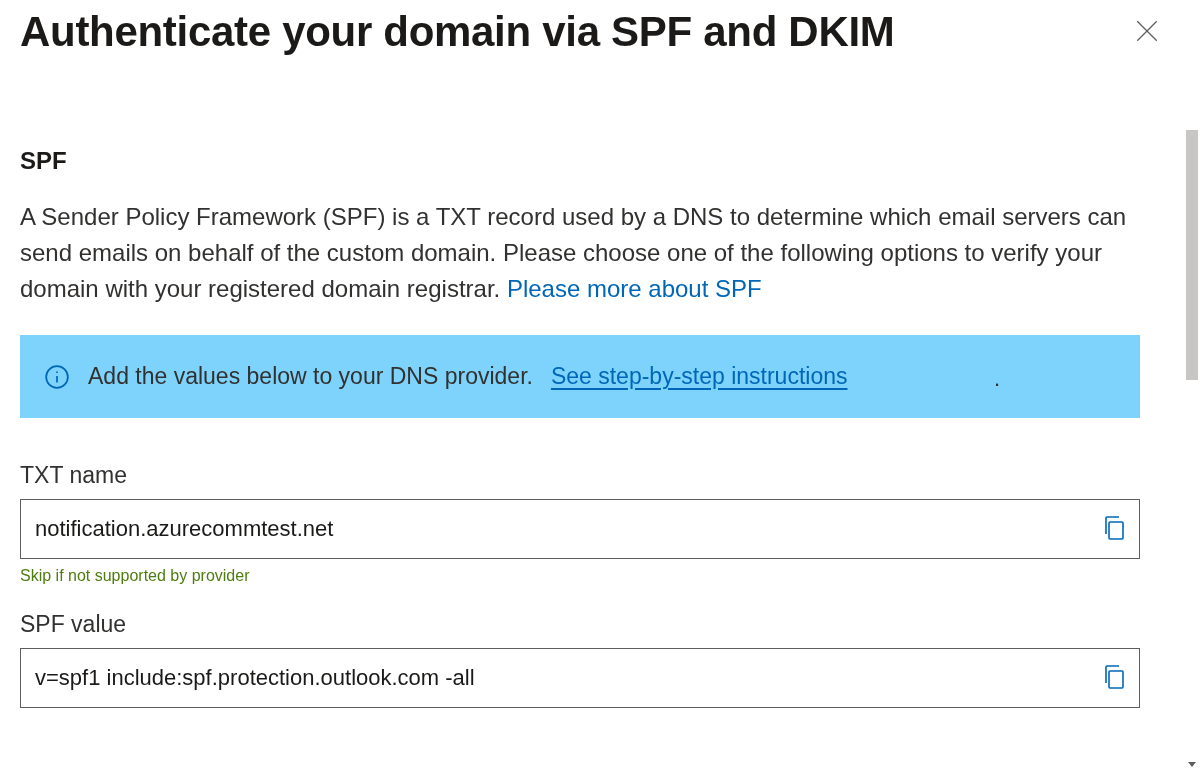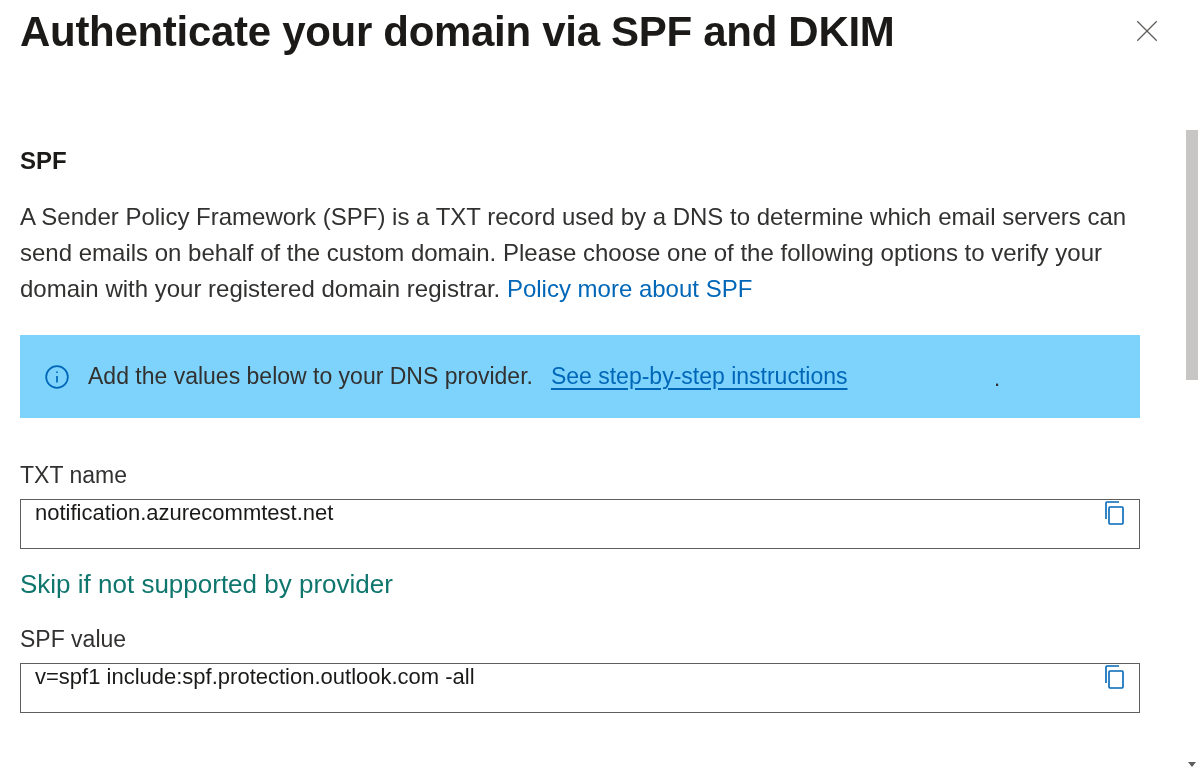--- a/index.html
+++ b/index.html
@@ -101,24 +101,24 @@
       font-size: 22px;
       color: #323130;
     }
     .field-label {
       font-size: 23px;
       color: #323130;
       margin-bottom: 10px;
     }
     .input-row {
       display: flex;
-      align-items: flex-start;
+      align-items: center;
       border: 1px solid #605e5c;
-      height: 50px;
-      margin-bottom: 20px;
+      height: 60px;
+      margin-bottom: 8px;
     }
     .input-row input {
       flex: 1;
       border: none;
       outline: none;
       font-size: 22px;
       padding: 0 14px;
       color: #1b1a19;
       font-family: inherit;
       background: transparent;
@@ -131,22 +131,22 @@
       align-items: center;
       justify-content: center;
       cursor: pointer;
       color: #0067b8;
     }
     .copy-btn svg {
       width: 24px;
       height: 26px;
     }
     .helper-text {
-      font-size: 26px;
-      color: #0f766e;
+      font-size: 16px;
+      color: #4d7c0f;
       margin-bottom: 26px;
     }
     .scroll-track {
       position: absolute;
       right: 0;
       top: 0;
       bottom: 0;
       width: 16px;
       background: transparent;
     }
@@ -186,21 +186,21 @@
           <line x1="21" y1="3" x2="3" y2="21"></line>
         </svg>
       </span>
     </button>
   </div>
 
   <div class="content-wrap">
     <h2 class="section-heading">SPF</h2>
 
     <p class="body-text">
-      <span>A Sender Policy Framework (SPF) is a TXT record used by a DNS to determine which email servers can send emails on behalf of the custom domain. Please choose one of the following options to verify your domain with your registered domain registrar. </span><a class="link">Policy more about SPF</a>
+      <span>A Sender Policy Framework (SPF) is a TXT record used by a DNS to determine which email servers can send emails on behalf of the custom domain. Please choose one of the following options to verify your domain with your registered domain registrar. </span><a class="link">Please more about SPF</a>
     </p>
 
     <div class="info-banner">
       <span class="info-icon">
         <svg viewBox="0 0 24 24" fill="none" stroke="currentColor" stroke-width="1.6">
           <circle cx="12" cy="12" r="10"></circle>
           <line x1="12" y1="11" x2="12" y2="17"></line>
           <circle cx="12" cy="7.5" r="0.8" fill="currentColor" stroke="none"></circle>
         </svg>
       </span>

